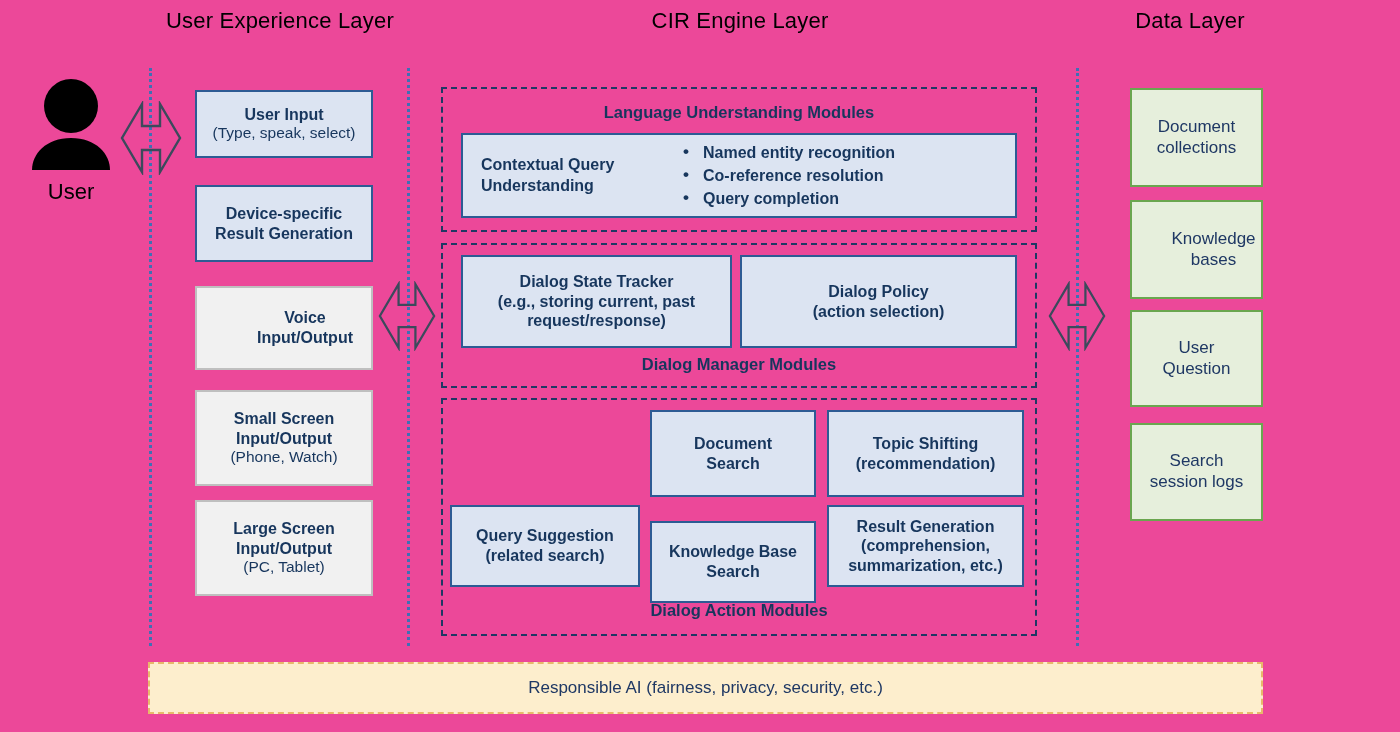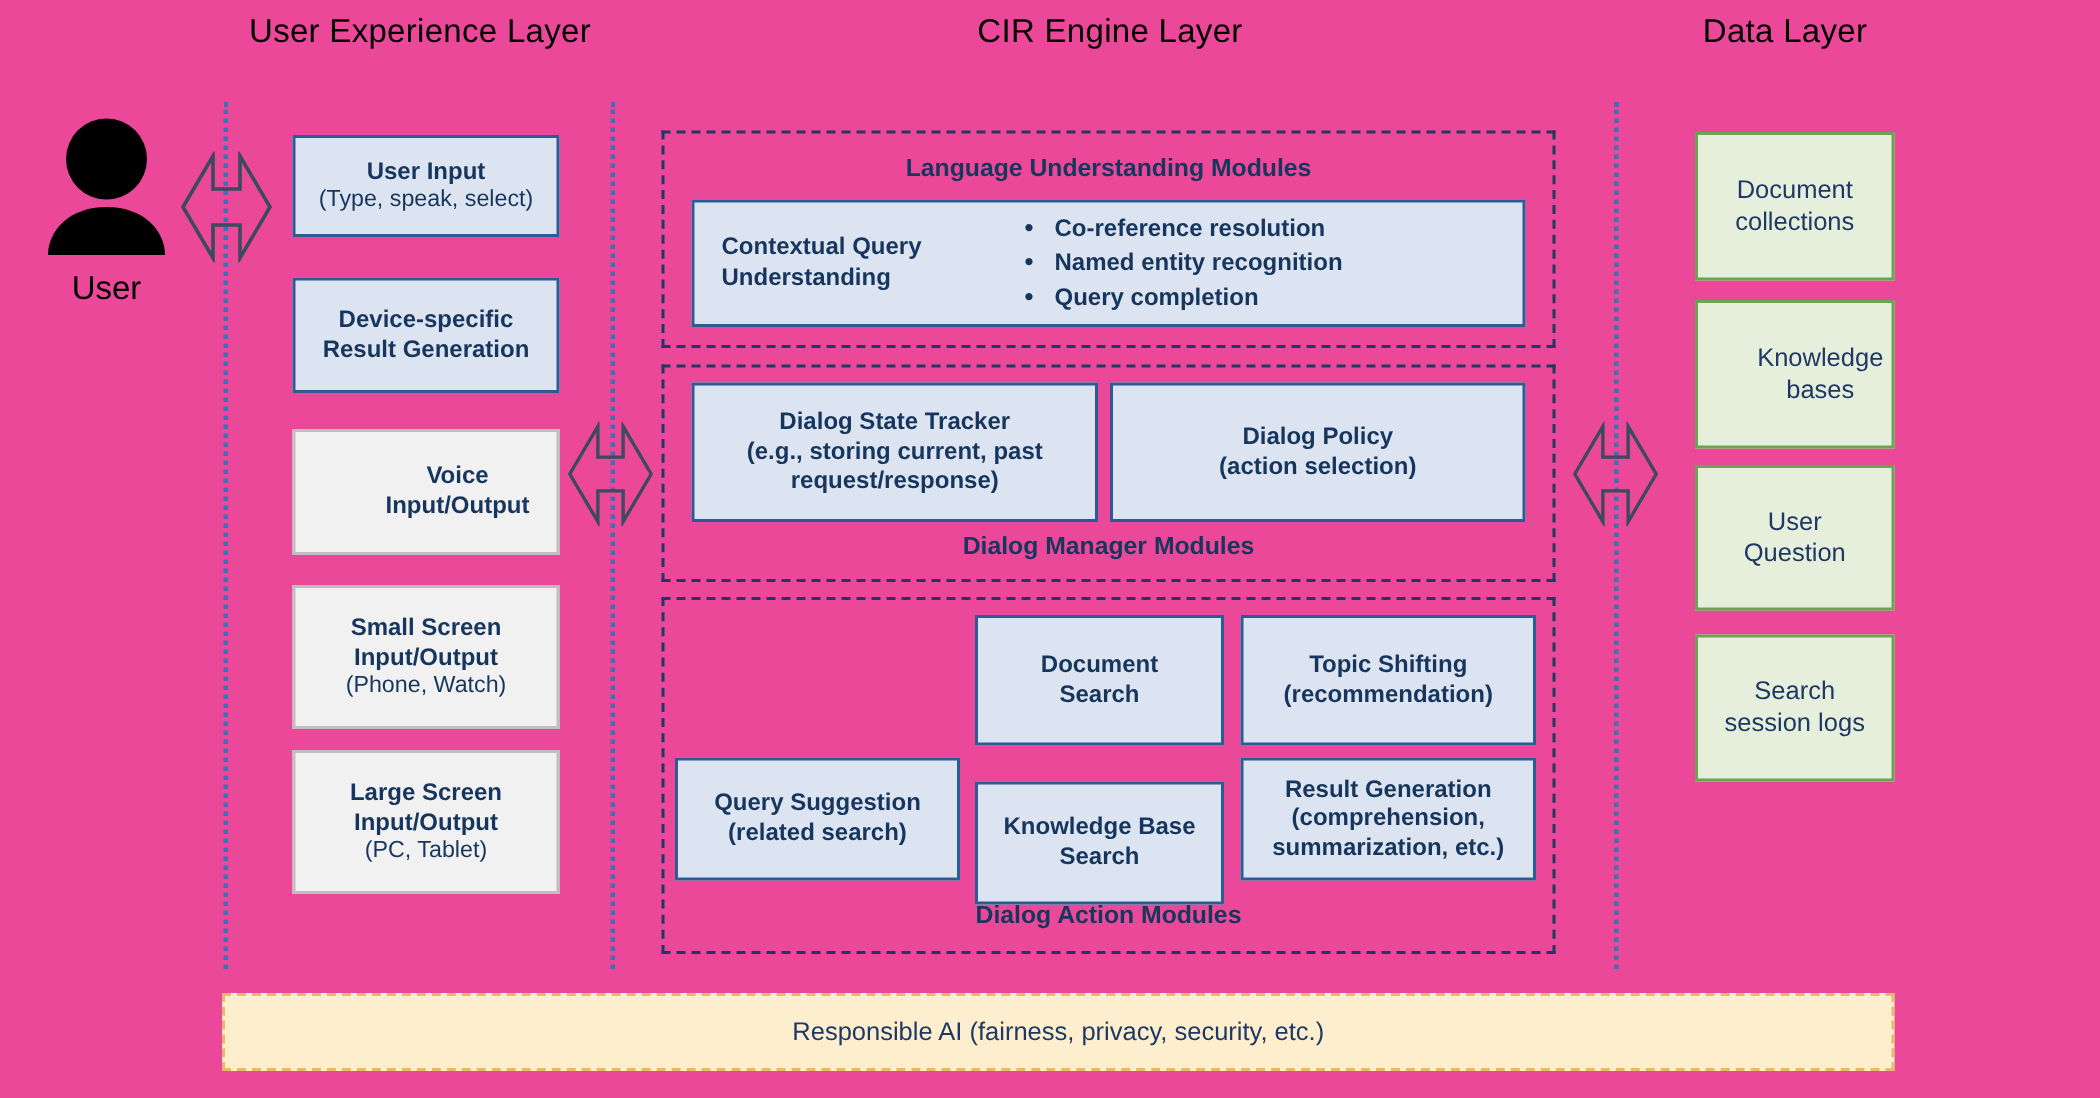--- a/index.html
+++ b/index.html
@@ -215,22 +215,22 @@
   <div class="group" style="left:441px; top:87px; width:596px; height:145px;">
     <div class="group-label" style="top:14px;">Language Understanding Modules</div>
   </div>
 
   <div class="lu-inner" style="left:461px; top:133px; width:556px; height:85px;">
     <div class="lu-left">
       <div>Contextual Query</div>
       <div>Understanding</div>
     </div>
     <ul class="lu-bullets">
+      <li>Named entity recognition</li>
       <li>Co-reference resolution</li>
-      <li>Named entity recognition</li>
       <li>Query completion</li>
     </ul>
   </div>
 
   <div class="group" style="left:441px; top:243px; width:596px; height:145px;">
     <div class="group-label" style="bottom:12px;">Dialog Manager Modules</div>
   </div>
 
   <div class="box box-blue" style="left:461px; top:255px; width:271px; height:93px;">
     <div>Dialog State Tracker</div>

